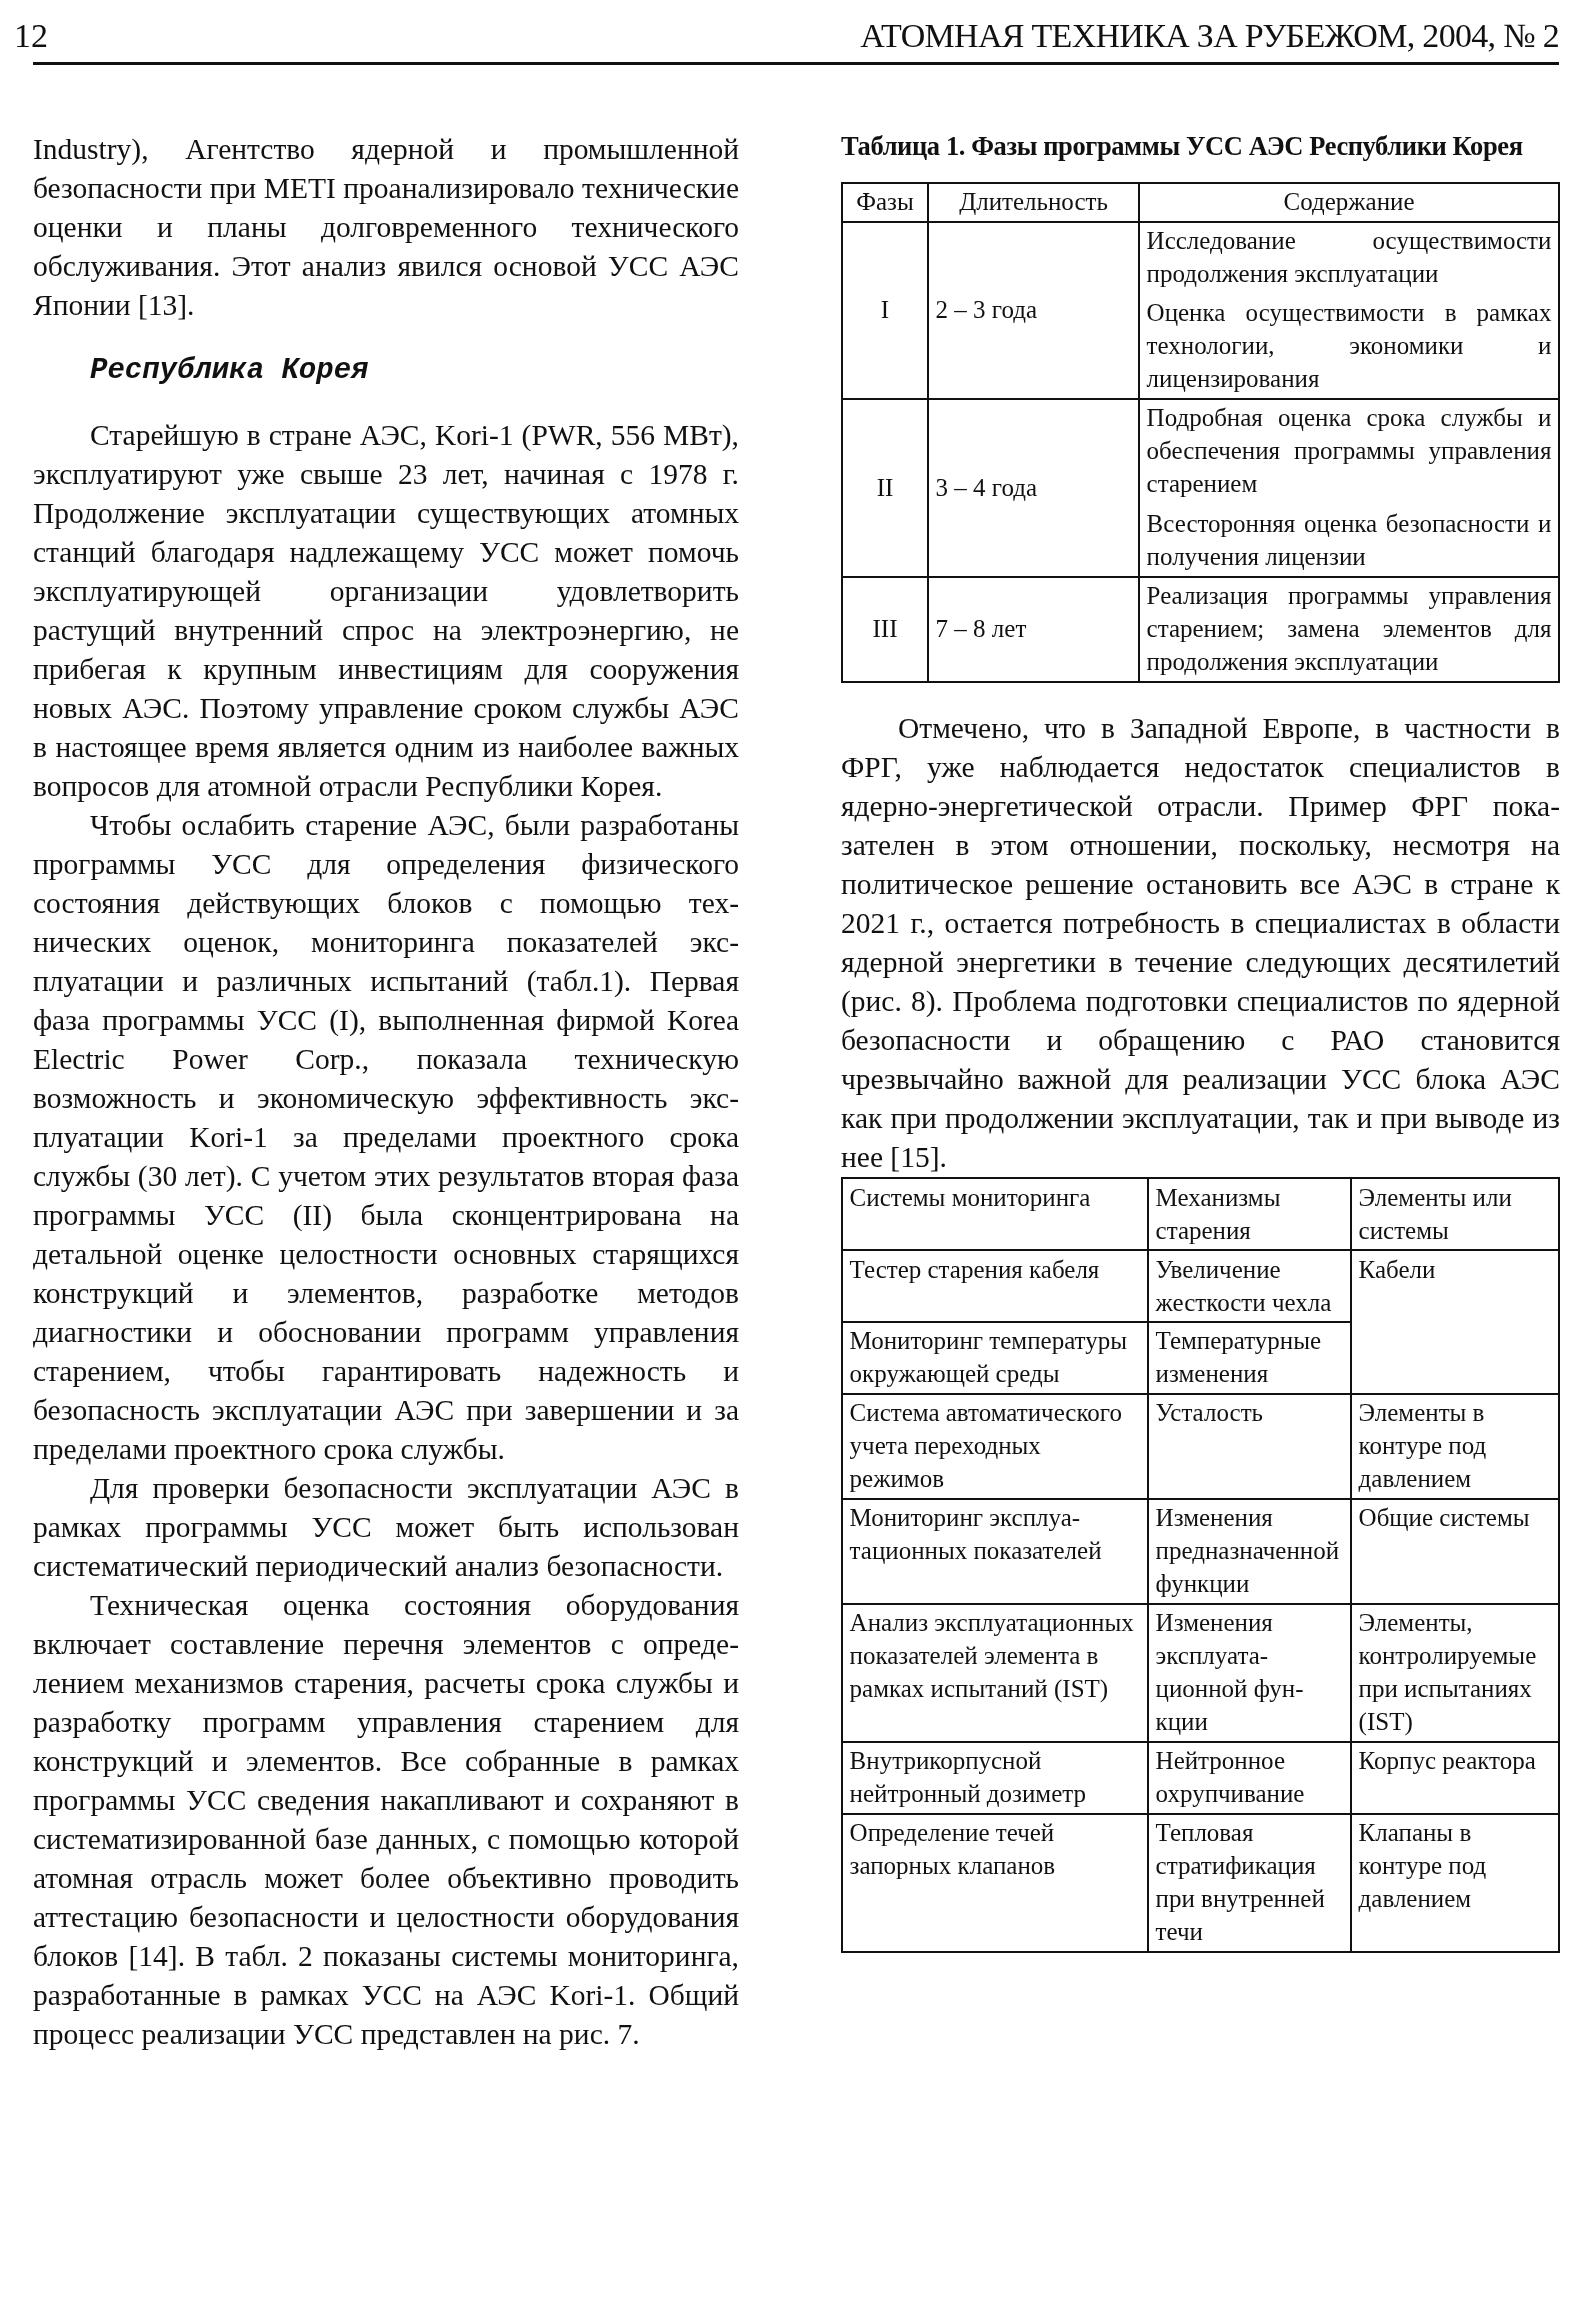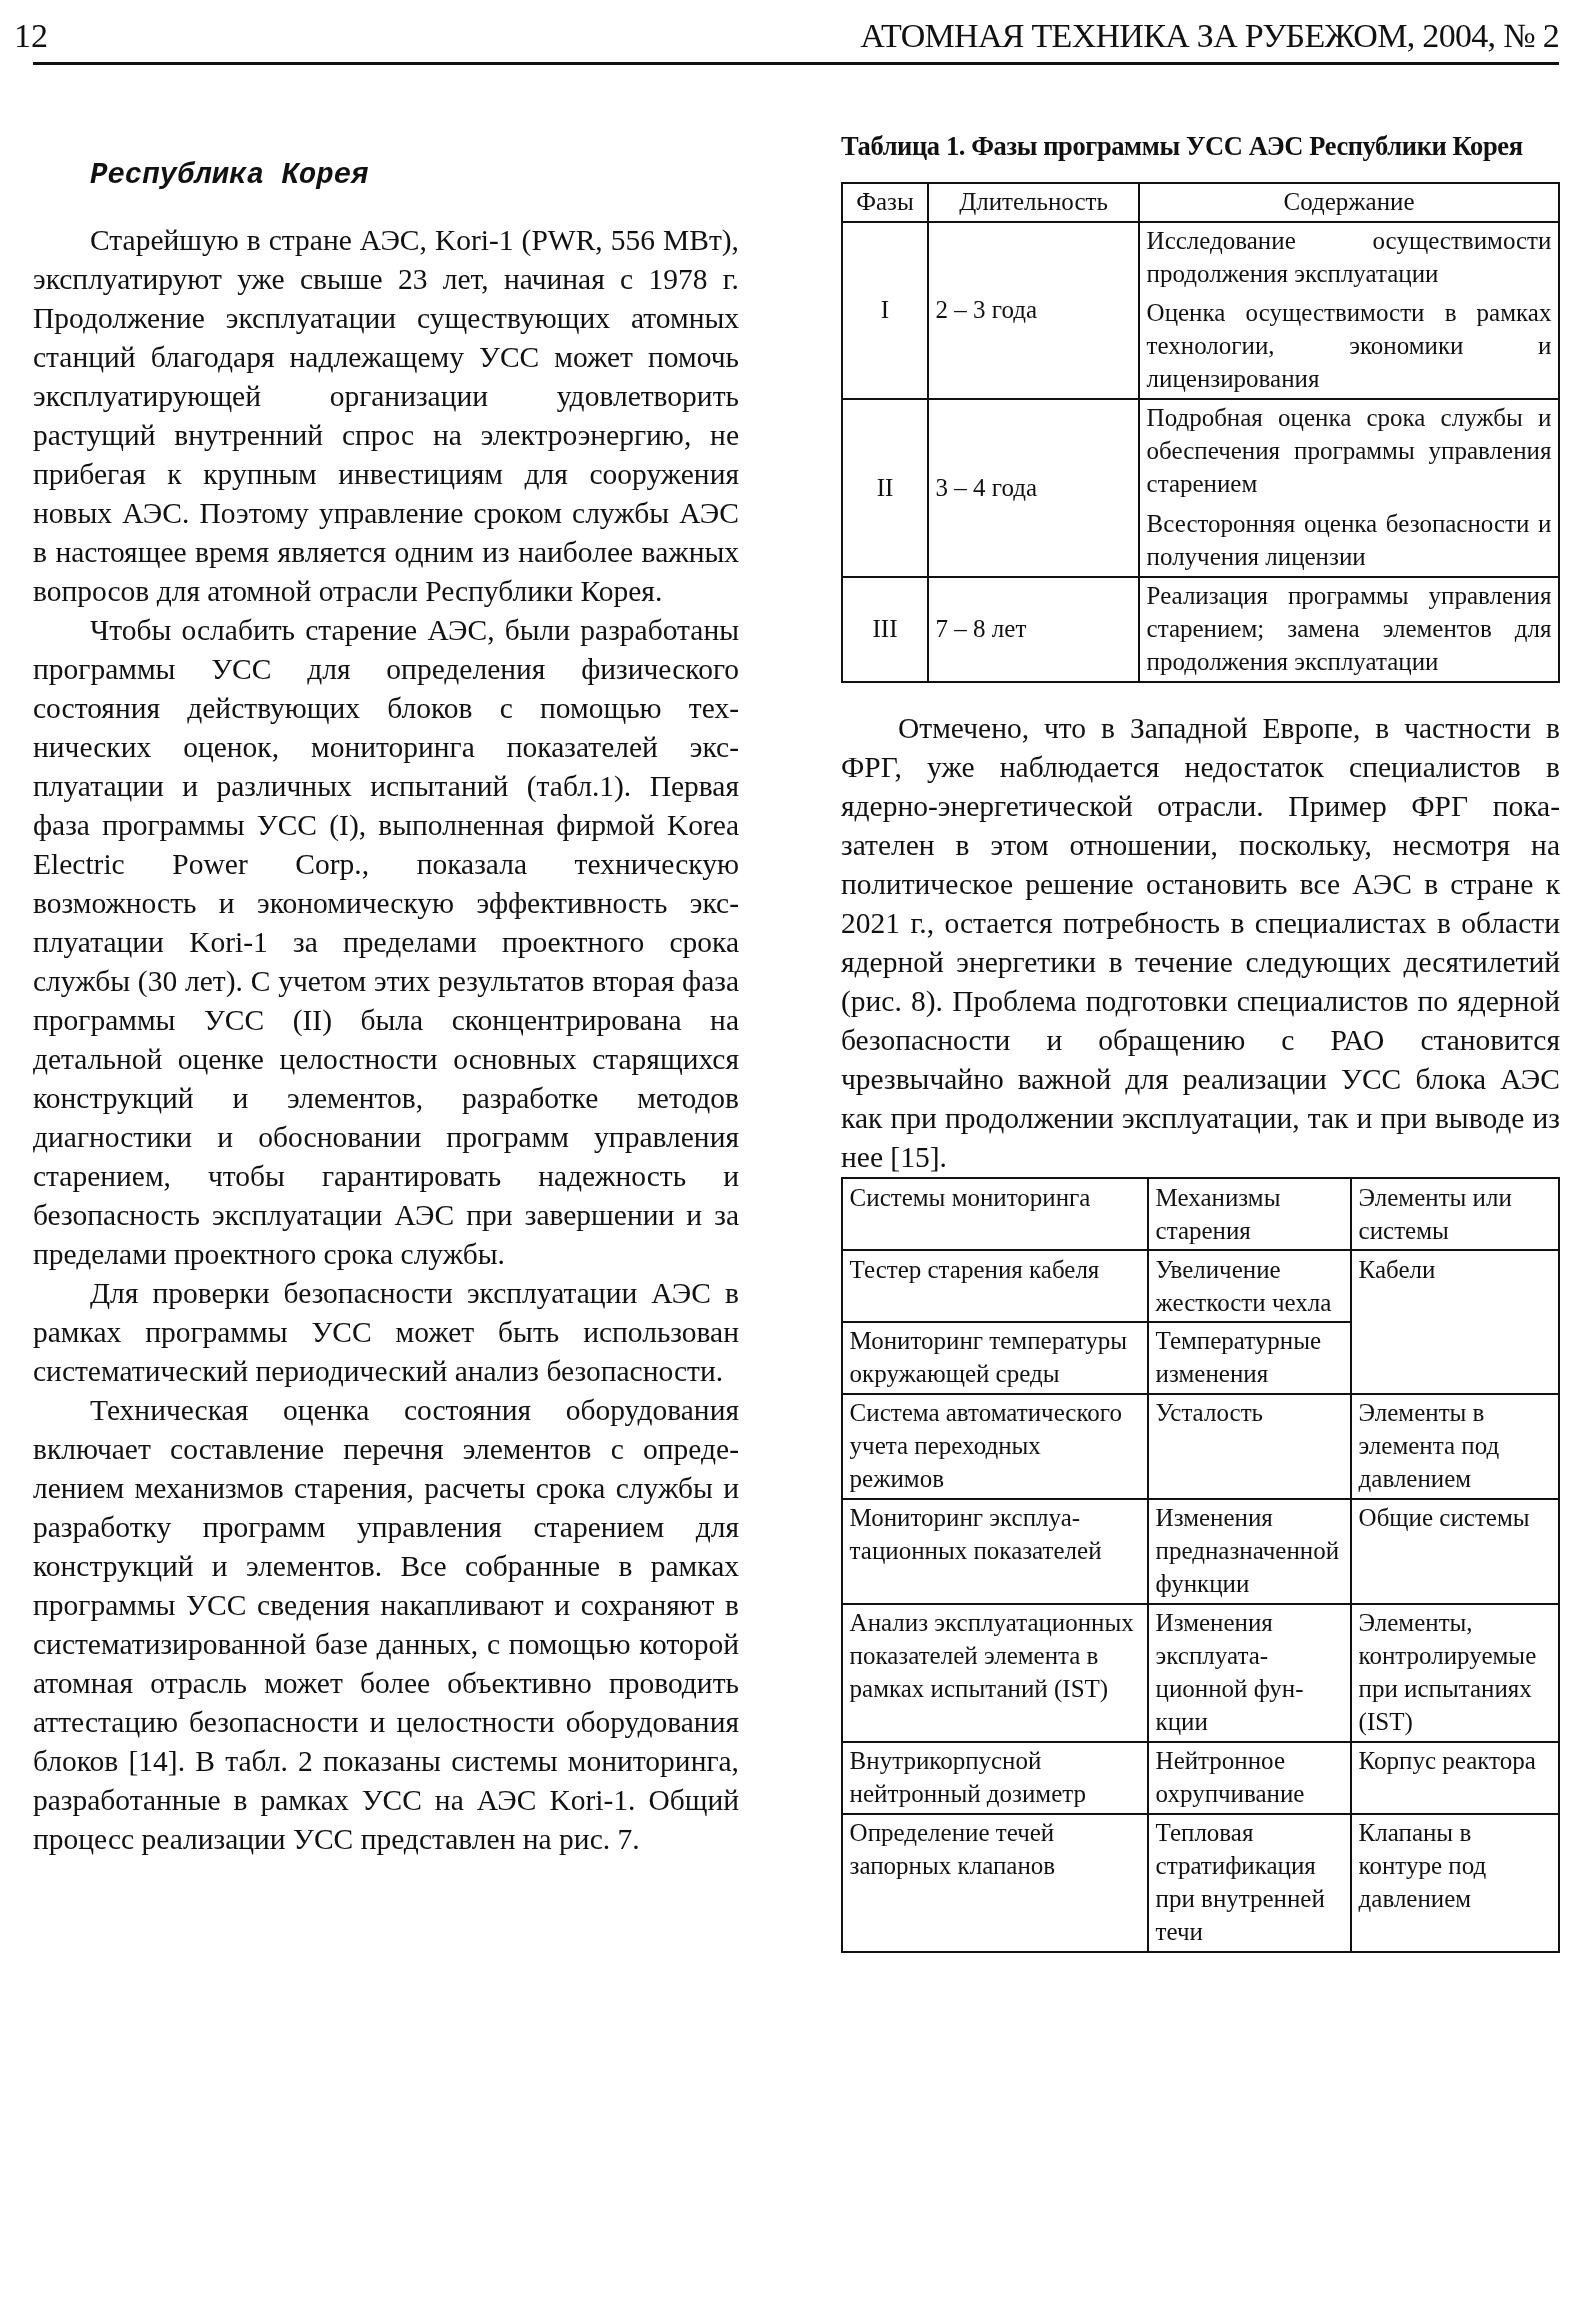--- a/index.html
+++ b/index.html
@@ -28,20 +28,21 @@
 </head>
 <body>
 
 <div>
   <div class="hdr-num">12</div>
   <div class="hdr-title">АТОМНАЯ ТЕХНИКА ЗА РУБЕЖОМ, 2004, № 2</div>
   <div class="hdr-rule"></div>
 </div>
 
 <div class="col-left">
+  <p class="p">Industry), Агентство ядерной и промышленной безопасности при METI проанализировало техни­ческие оценки и планы долговременного техниче­ского обслуживания. Этот анализ явился основой УСС АЭС Японии [13].</p>
   <div class="sub">Республика Корея</div>
   <p class="p ind">Старейшую в стране АЭС, Kori-1 (PWR, 556 МВт), эксплуатируют уже свыше 23 лет, на­чиная с 1978 г. Продолжение эксплуатации су­ществующих атомных станций благодаря над­лежащему УСС может помочь эксплуатирую­щей организации удовлетворить растущий внутренний спрос на электроэнергию, не при­бегая к крупным инвестициям для сооруже­ния новых АЭС. Поэтому управление сроком службы АЭС в настоящее время является од­ним из наиболее важных вопросов для атом­ной отрасли Республики Корея.</p>
   <p class="p ind">Чтобы ослабить старение АЭС, были разрабо­таны программы УСС для определения физическо­го состояния действующих блоков с помощью тех­нических оценок, мониторинга показателей экс­плуатации и различных испытаний (табл.1). Пер­вая фаза программы УСС (I), выполненная фирмой Korea Electric Power Corp., показала техническую возможность и экономическую эффективность экс­плуатации Kori-1 за пределами проектного срока службы (30 лет). С учетом этих результатов вторая фаза программы УСС (II) была сконцентрирована на детальной оценке целостности основных старя­щихся конструкций и элементов, разработке мето­дов диагностики и обосновании программ управле­ния старением, чтобы гарантировать надежность и безопасность эксплуатации АЭС при завершении и за пределами проектного срока службы.</p>
   <p class="p ind">Для проверки безопасности эксплуатации АЭС в рамках программы УСС может быть ис­пользован систематический периодический анализ безопасности.</p>
   <p class="p ind">Техническая оценка состояния оборудования включает составление перечня элементов с опреде­лением механизмов старения, расчеты срока служ­бы и разработку программ управления старением для конструкций и элементов. Все собранные в рамках программы УСС сведения накапливают и сохраняют в систематизированной базе данных, с помощью которой атомная отрасль может более объективно проводить аттестацию безопасности и целостности оборудования блоков [14]. В табл. 2 показаны системы мониторинга, разработанные в рамках УСС на АЭС Kori-1. Общий процесс реали­зации УСС представлен на рис. 7.</p>
 </div>
 
 <div class="col-right">
   <p class="tcap" style="margin-bottom:18.6px;">Таблица 1. Фазы программы УСС АЭС Республики Корея</p>
 
@@ -103,21 +104,21 @@
       <td>Увеличение жесткости чехла</td>
       <td rowspan="2">Кабели</td>
     </tr>
     <tr>
       <td>Мониторинг темпера­туры окружающей среды</td>
       <td>Температур­ные измене­ния</td>
     </tr>
     <tr>
       <td>Система автоматиче­ского учета переход­ных режимов</td>
       <td>Усталость</td>
-      <td>Элементы в элемента под давлением</td>
+      <td>Элементы в контуре под давлением</td>
     </tr>
     <tr>
       <td>Мониторинг эксплуа­тационных показа­телей</td>
       <td>Изменения предназна­ченной функции</td>
       <td>Общие систе­мы</td>
     </tr>
     <tr>
       <td>Анализ эксплуата­ционных показателей элемента в рамках испытаний (IST)</td>
       <td>Изменения эксплуата­ционной фун­кции</td>
       <td>Элементы, контролиру­емые при ис­пытаниях (IST)</td>

